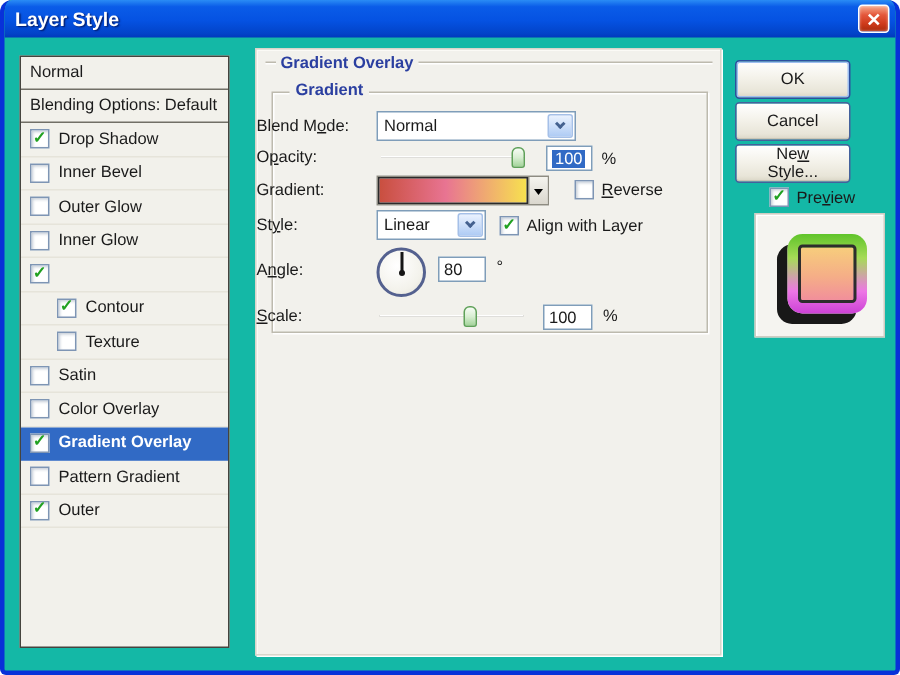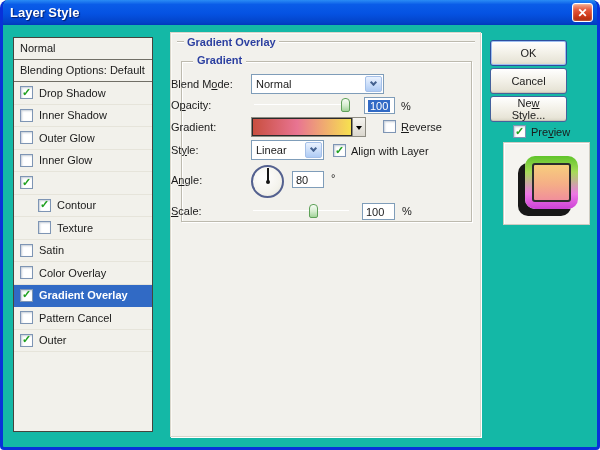--- a/index.html
+++ b/index.html
@@ -104,21 +104,21 @@
       <div class="s-row">
         <span class="cb">
             <span class="ck">✓</span>
           </span>
         <span>Drop Shadow</span>
       </div>
       <div class="s-row">
         <span class="cb">
             <span class="ck"></span>
           </span>
-        <span>Inner Shadow</span>
+        <span>Inner Bevel</span>
       </div>
       <div class="s-row">
         <span class="cb">
             <span class="ck"></span>
           </span>
         <span>Outer Glow</span>
       </div>
       <div class="s-row">
         <span class="cb">
             <span class="ck"></span>
@@ -157,21 +157,21 @@
       <div class="s-row sel">
         <span class="cb">
             <span class="ck">✓</span>
           </span>
         <span>Gradient Overlay</span>
       </div>
       <div class="s-row">
         <span class="cb">
             <span class="ck"></span>
           </span>
-        <span>Pattern Cancel</span>
+        <span>Pattern Gradient</span>
       </div>
       <div class="s-row">
         <span class="cb">
             <span class="ck">✓</span>
           </span>
         <span>Outer</span>
       </div>
     </div>
 
     <div class="panel">

